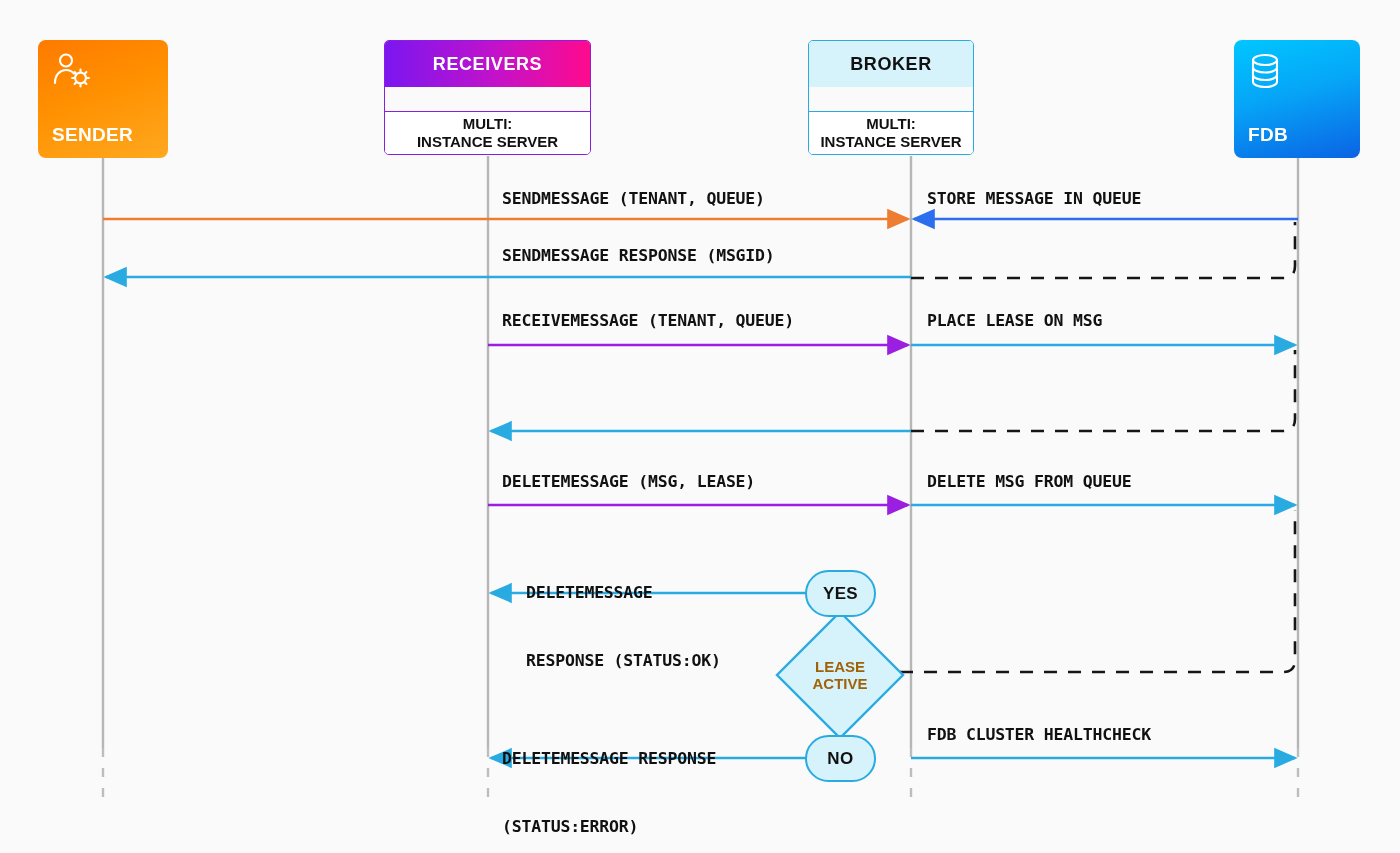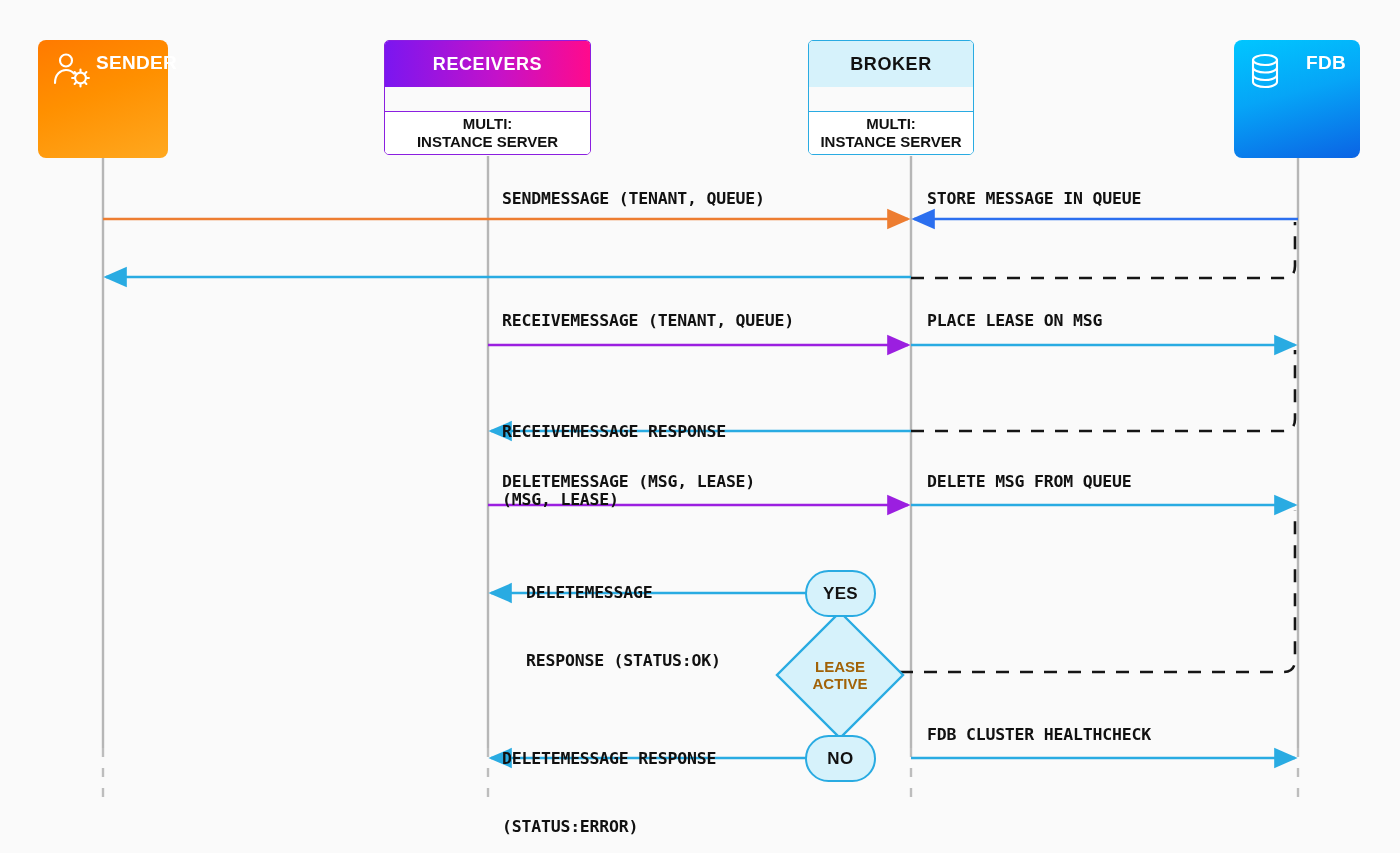--- a/index.html
+++ b/index.html
@@ -24,21 +24,21 @@
 
   
   .actor {
     position: absolute;
     box-sizing: border-box;
   }
   .actor-solid {
     border-radius: 8px;
     color: #ffffff;
     display: flex;
-    flex-direction: row;
+    flex-direction: column;
     justify-content: space-between;
     padding: 12px 14px;
   }
   .actor-solid .actor-name {
     font-size: 19px;
     font-weight: bold;
     letter-spacing: 0.3px;
   }
   .actor-sender {
     left: 38px; top: 40px; width: 130px; height: 118px;
@@ -251,29 +251,26 @@
         <path d="M5 23 c0 2.8 5.4 5 12 5 s12-2.2 12-5"></path>
       </svg>
     </div>
     <div class="actor-name">FDB</div>
   </div>
 
   <div class="msg-label" style="left:502px; top:188px;">SENDMESSAGE (TENANT, QUEUE)</div>
 
   <div class="msg-label" style="left:927px; top:188px;">STORE MESSAGE IN QUEUE</div>
 
+  <div class="msg-label" style="left:502px; top:245px;">SENDMESSAGE RESPONSE (MSGID)</div>
 
   <div class="msg-label" style="left:502px; top:310px;">RECEIVEMESSAGE (TENANT, QUEUE)</div>
 
   <div class="msg-label" style="left:927px; top:310px;">PLACE LEASE ON MSG</div>
 
-  <div class="msg-label" style="left:502px; top:375px;">
-    <div>RECEIVEMESSAGE RESPONSE</div>
-    <div>(MSG, LEASE)</div>
-  </div>
 
   <div class="msg-label" style="left:502px; top:471px;">DELETEMESSAGE (MSG, LEASE)</div>
 
   <div class="msg-label" style="left:927px; top:471px;">DELETE MSG FROM QUEUE</div>
 
   <div class="msg-label" style="left:526px; top:536px;">
     <div>DELETEMESSAGE</div>
     <div>RESPONSE (STATUS:OK)</div>
   </div>
 

